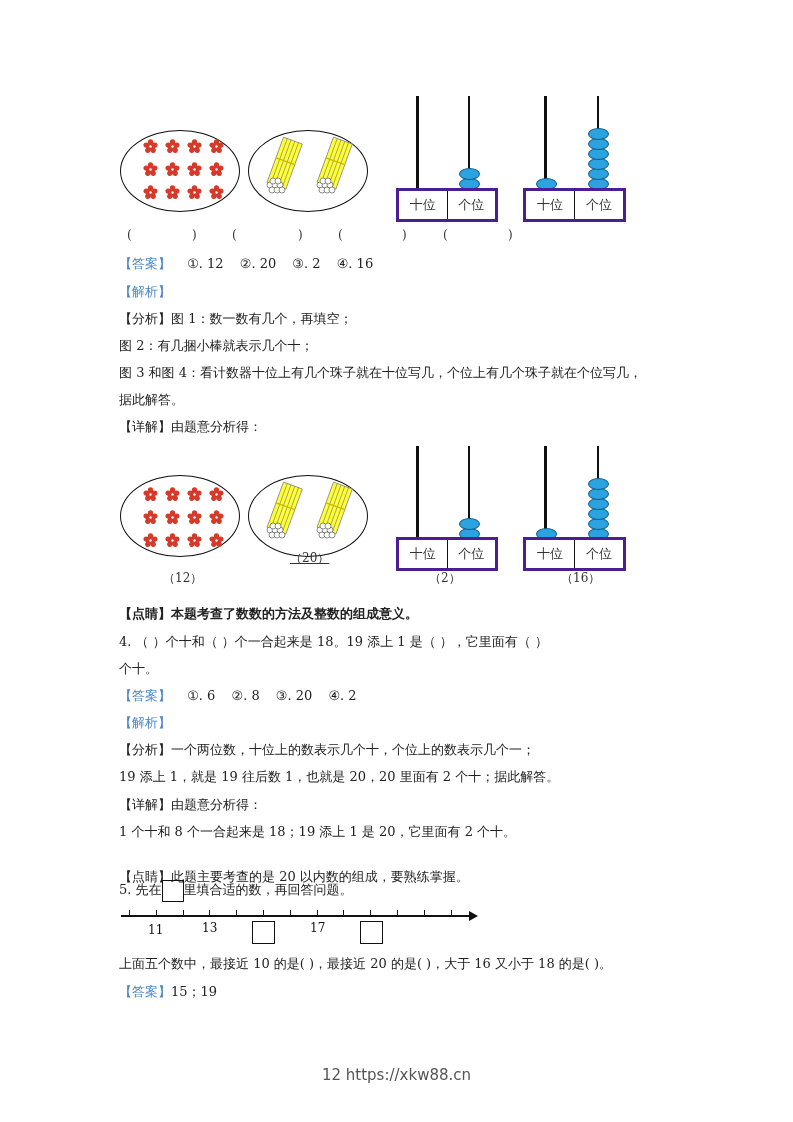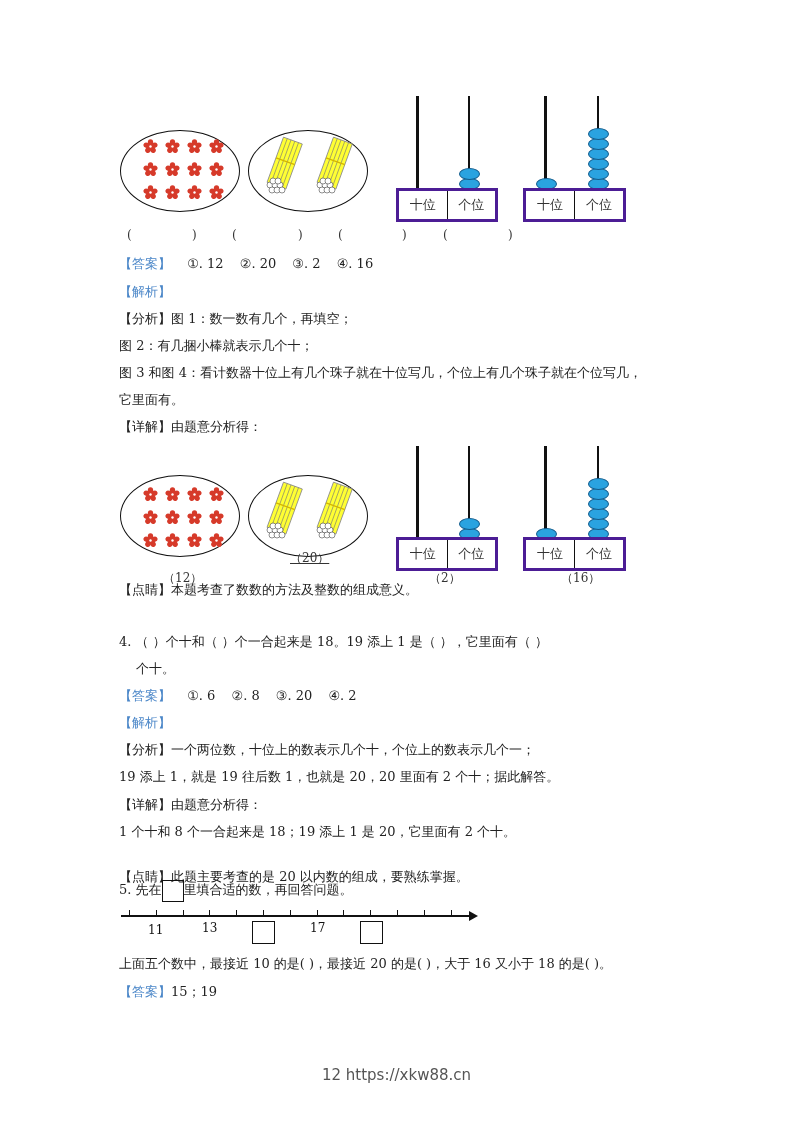--- a/index.html
+++ b/index.html
@@ -257,21 +257,21 @@
   <span class="ans-item">④. 16</span>
 </div>
 <div class="line" style="top:283px;">
   <span class="tag-blue">【解析】</span>
 </div>
 <div class="line" style="top:310px;">
   <span>【分析】</span><span>图 1：数一数有几个，再填空；</span>
 </div>
 <div class="line" style="top:337px;">图 2：有几捆小棒就表示几个十；</div>
 <div class="line" style="top:364px;">图 3 和图 4：看计数器十位上有几个珠子就在十位写几，个位上有几个珠子就在个位写几，</div>
-<div class="line" style="top:391px;">它里面有。</div>
+<div class="line" style="top:391px;">据此解答。</div>
 <div class="line" style="top:418px;">
   <span>【详解】</span><span>由题意分析得：</span>
 </div>
 
 <div>
   <div class="ellipse" style="left:120px;top:475px;width:118px;height:80px;"></div>
   <div id="flowers2">
       <div class="flower" style="left: 143px; top: 487px;"><svg width="15" height="15" viewBox="0 0 20 20">
           <g fill="#d63a2a">
             <ellipse cx="10" cy="4.5" rx="3.6" ry="4.2" transform="rotate(0 10 10)"></ellipse>
@@ -476,26 +476,26 @@
     <div class="abacus-cell">十位</div>
     <div class="abacus-cell">个位</div>
   </div>
 
   <span class="caption" style="left:163px;top:570px;">（12）</span>
   <span class="caption" style="left:290px;top:550px;text-decoration:underline;">（20）</span>
   <span class="caption" style="left:429px;top:570px;">（2）</span>
   <span class="caption" style="left:561px;top:570px;">（16）</span>
 </div>
 
-<div class="line" style="top:581px;">
+<div class="line" style="top:605px;font-weight:bold;">
   <span>【点睛】</span><span>本题考查了数数的方法及整数的组成意义。</span>
 </div>
 
 <div class="line" style="top:633px;">4. （          ）个十和（          ）个一合起来是 18。19 添上 1 是（          ），它里面有（          ）</div>
-<div class="line" style="top:660px;margin-left:17px;">个十。</div>
+<div class="line" style="top:660px;">个十。</div>
 <div class="line" style="top:687px;">
   <span class="tag-blue">【答案】</span>
   <span class="ans-item">①. 6</span>
   <span class="ans-item">②. 8</span>
   <span class="ans-item">③. 20</span>
   <span class="ans-item">④. 2</span>
 </div>
 <div class="line" style="top:714px;">
   <span class="tag-blue">【解析】</span>
 </div>

